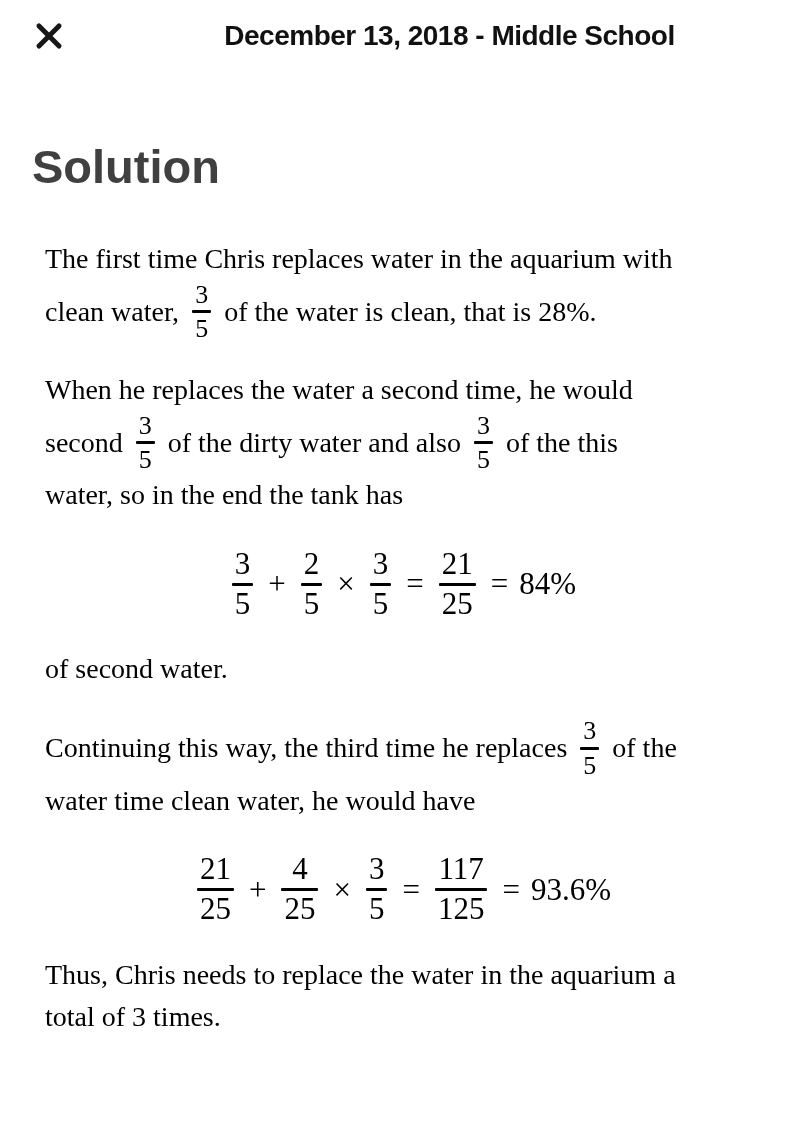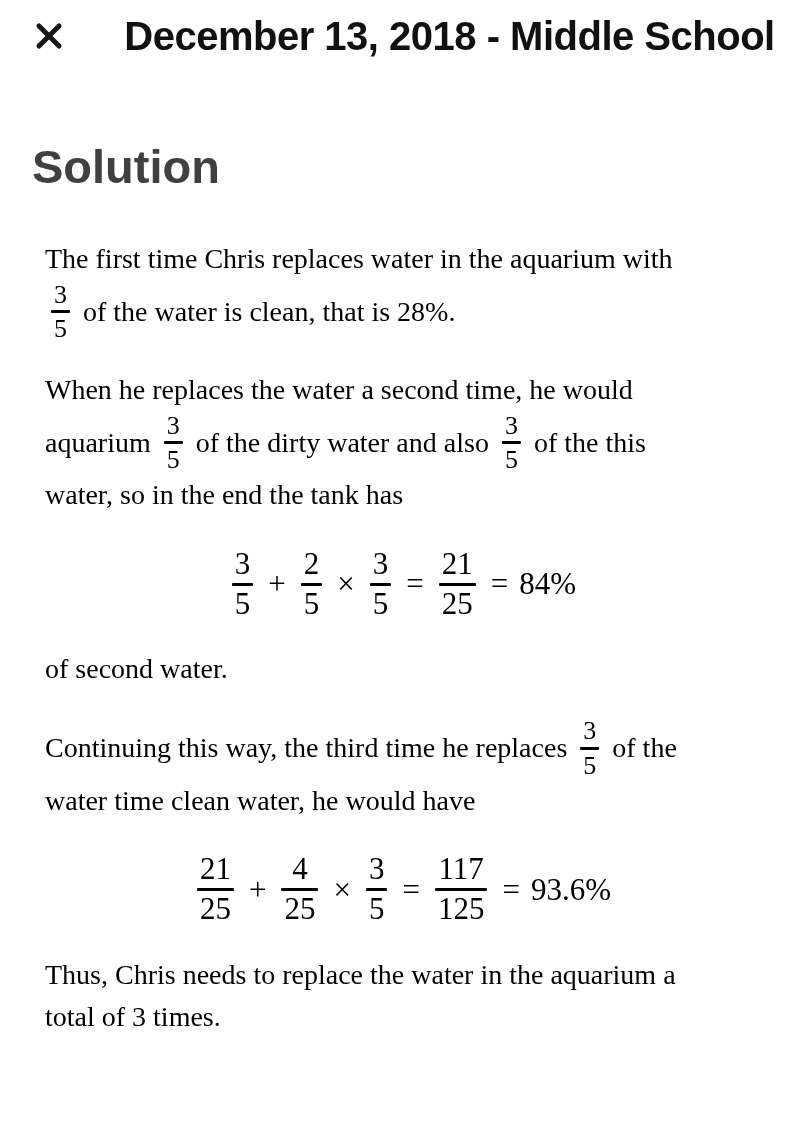--- a/index.html
+++ b/index.html
@@ -30,21 +30,21 @@
   .close-btn {
     background: none; border: none; padding: 0; margin: 0;
     display: flex; align-items: center; justify-content: center;
     cursor: pointer;
   }
   .title {
     flex: 1;
     text-align: center;
     font-family: "Liberation Sans", sans-serif;
     font-weight: 700;
-    font-size: 40px;
+    font-size: 28px;
     letter-spacing: -0.5px;
     color: #111;
     white-space: nowrap;
   }
 
   
   .solution-heading {
     margin: 72px 0 0 32px;
     font-family: "Liberation Sans", sans-serif;
     font-weight: 700;
@@ -103,25 +103,25 @@
     </button>
   </div>
   <div class="title">December 13, 2018 - Middle School</div>
 </header>
 
 <h1 class="solution-heading" style="color: #404040;">Solution</h1>
 
 <main class="content" id="content-root">
     <div class="block para">
       <div class="line"><span class="txt">The first time Chris replaces water in the aquarium with</span></div>
-      <div class="line"><span class="frac"><span class="num">3</span><span class="fbar"></span><span class="den">5</span></span><span class="txt"> of the water is clean, that is 28%.</span></div>
+      <div class="line"><span class="txt">clean water, </span><span class="frac"><span class="num">3</span><span class="fbar"></span><span class="den">5</span></span><span class="txt"> of the water is clean, that is 28%.</span></div>
     </div>
     <div class="block para">
       <div class="line"><span class="txt">When he replaces the water a second time, he would</span></div>
-      <div class="line"><span class="txt">aquarium </span><span class="frac"><span class="num">3</span><span class="fbar"></span><span class="den">5</span></span><span class="txt"> of the dirty water and also </span><span class="frac"><span class="num">3</span><span class="fbar"></span><span class="den">5</span></span><span class="txt"> of the this</span></div>
+      <div class="line"><span class="txt">second </span><span class="frac"><span class="num">3</span><span class="fbar"></span><span class="den">5</span></span><span class="txt"> of the dirty water and also </span><span class="frac"><span class="num">3</span><span class="fbar"></span><span class="den">5</span></span><span class="txt"> of the this</span></div>
       <div class="line"><span class="txt">water, so in the end the tank has</span></div>
     </div>
     <div class="block eq-block">
       <div class="line eq-line"><span class="frac"><span class="num">3</span><span class="fbar"></span><span class="den">5</span></span><span class="op">+</span><span class="frac"><span class="num">2</span><span class="fbar"></span><span class="den">5</span></span><span class="op">×</span><span class="frac"><span class="num">3</span><span class="fbar"></span><span class="den">5</span></span><span class="op">=</span><span class="frac"><span class="num">21</span><span class="fbar"></span><span class="den">25</span></span><span class="op">=</span><span class="txt">84%</span></div>
     </div>
     <div class="block para">
       <div class="line"><span class="txt">of second water.</span></div>
     </div>
     <div class="block para">
       <div class="line"><span class="txt">Continuing this way, the third time he replaces </span><span class="frac"><span class="num">3</span><span class="fbar"></span><span class="den">5</span></span><span class="txt"> of the</span></div>

